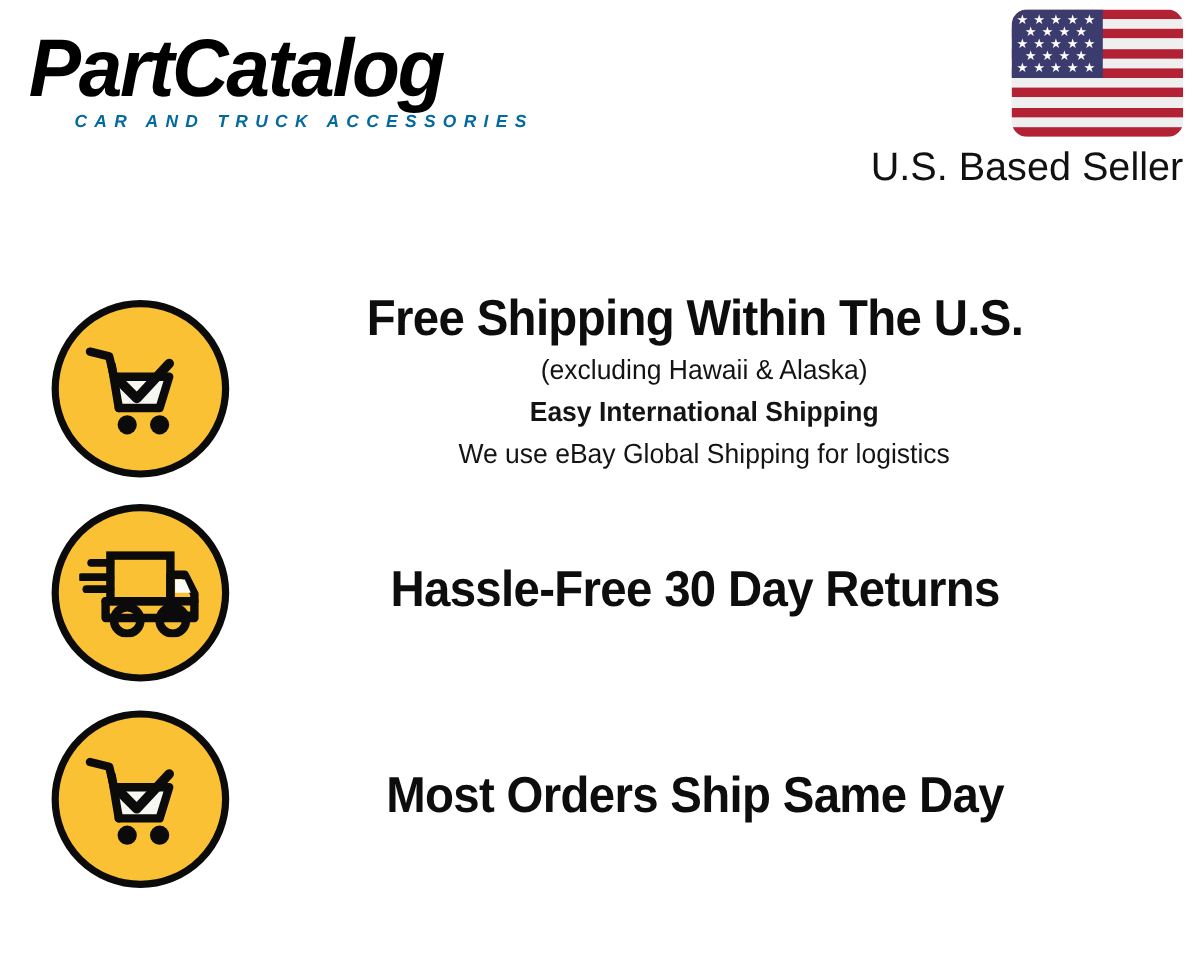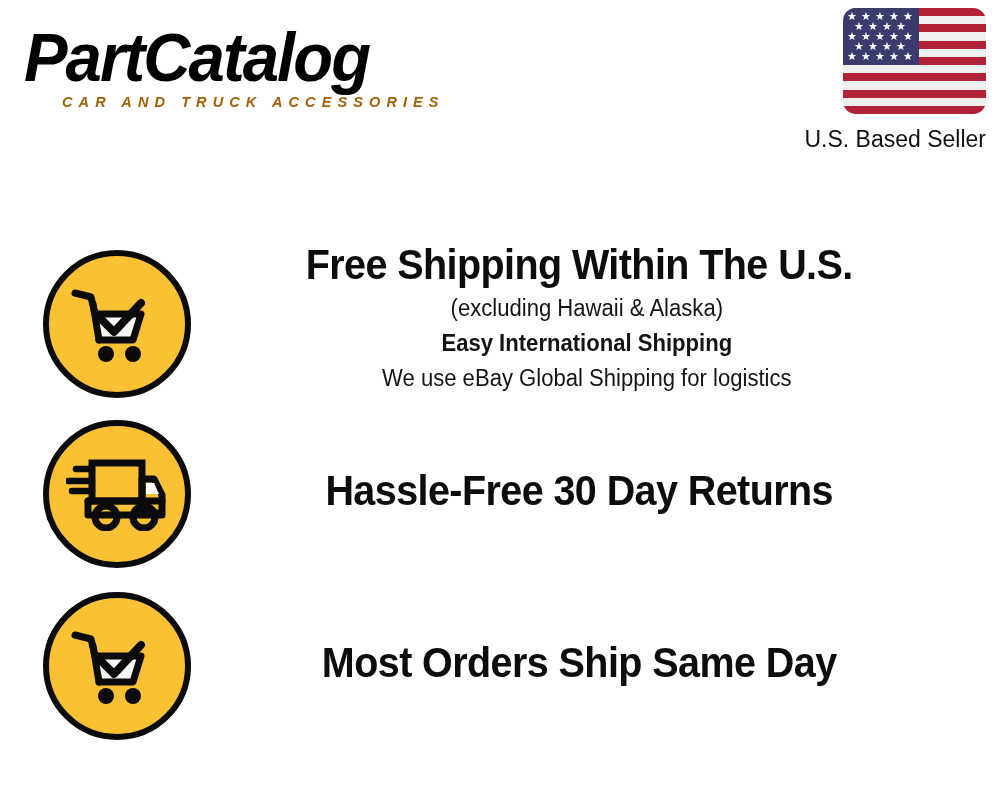--- a/index.html
+++ b/index.html
@@ -52,21 +52,21 @@
     transform-origin: left top;
   }
 
   .brand-tagline {
     font-family: "Liberation Sans", sans-serif;
     font-weight: bold;
     font-style: italic;
     font-size: 14.5px;
     line-height: 16px;
     letter-spacing: 6.1px;
-    color: #a16207;
+    color: #0369a1;
     white-space: nowrap;
     margin-top: 2px;
     margin-left: 38px;
   }
 
   
   .seller-badge {
     position: absolute;
     right: 14px;
     top: 8px;
@@ -108,21 +108,21 @@
     color: #ffffff;
     font-size: 11px;
     line-height: 11px;
     font-family: "DejaVu Sans", sans-serif;
   }
 
   .seller-label {
     display: block;
     margin-top: 6px;
     font-family: "Liberation Sans", sans-serif;
-    font-size: 23px;
+    font-size: 33px;
     line-height: 38px;
     font-weight: normal;
     color: #111111;
     white-space: nowrap;
     letter-spacing: 0px;
   }
 
   
   .features {
     position: absolute;

